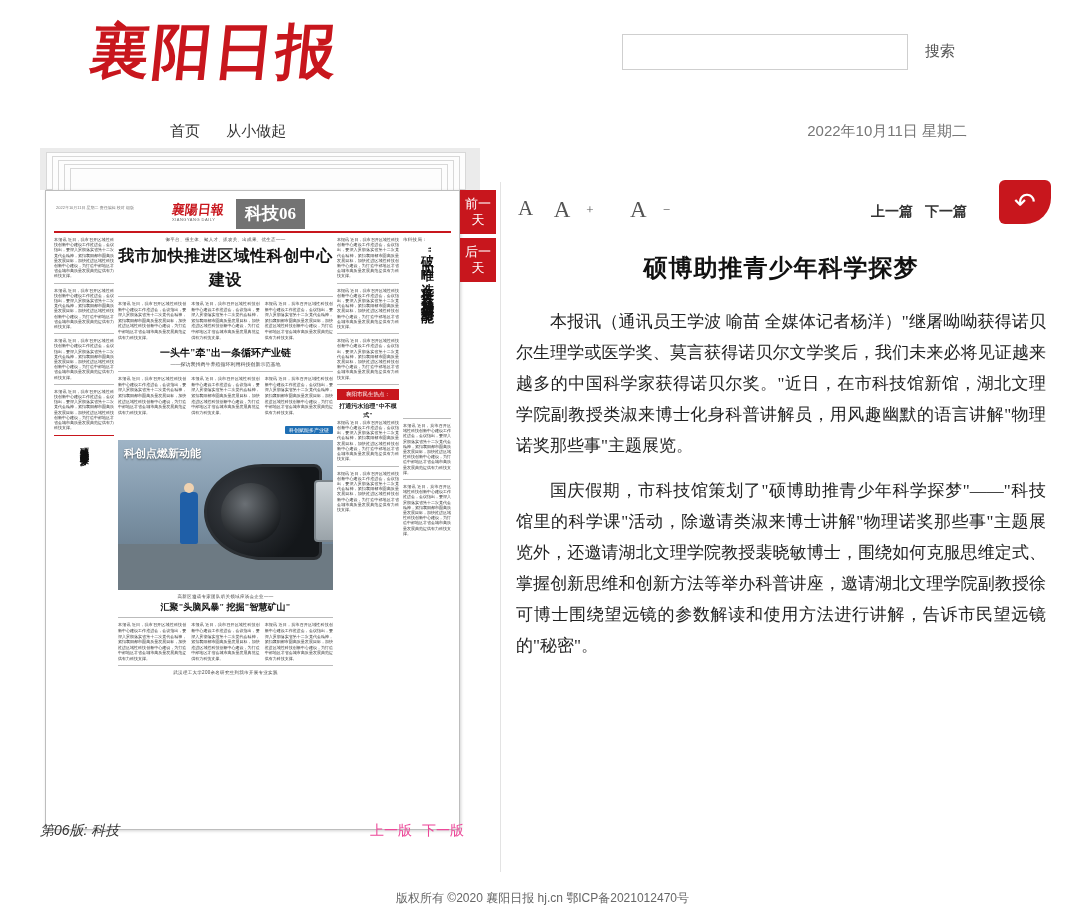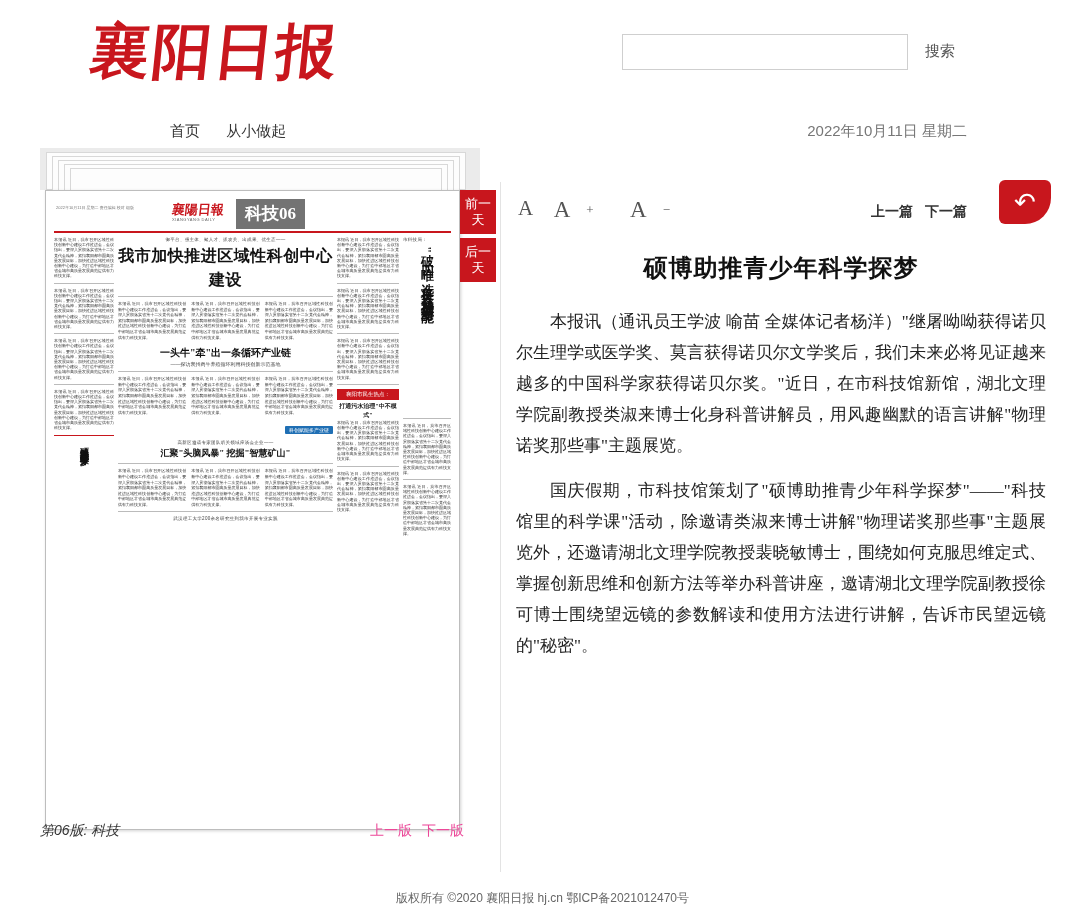--- a/index.html
+++ b/index.html
@@ -352,20 +352,27 @@
           <div style="display:flex;gap:5px;">
             <div class="txt" style="flex:1">本报讯 近日，我市召开区域性科技创新中心建设工作推进会，会议指出，要深入贯彻落实省第十二次党代会精神，紧扣襄阳都市圈高质量发展目标，加快推进区域性科技创新中心建设，为打造中部地区非省会城市高质量发展典范提供有力科技支撑。</div>
             <div class="txt" style="flex:1">本报讯 近日，我市召开区域性科技创新中心建设工作推进会，会议指出，要深入贯彻落实省第十二次党代会精神，紧扣襄阳都市圈高质量发展目标，加快推进区域性科技创新中心建设，为打造中部地区非省会城市高质量发展典范提供有力科技支撑。</div>
             <div class="txt" style="flex:1">本报讯 近日，我市召开区域性科技创新中心建设工作推进会，会议指出，要深入贯彻落实省第十二次党代会精神，紧扣襄阳都市圈高质量发展目标，加快推进区域性科技创新中心建设，为打造中部地区非省会城市高质量发展典范提供有力科技支撑。</div>
           </div>
 
           <div style="text-align:right;margin-top:3px;">
             <span class="boxhead">科创赋能多产业链</span>
           </div>
 
+          <div class="photo">
+            <div class="photo-title">科创点燃新动能</div>
+            <div class="floor"></div>
+            <div class="tank"></div>
+            <div class="tube"></div>
+            <div class="person"></div>
+          </div>
 
           <div class="hl-kicker" style="margin-top:4px;">高新区邀请专家团队听关领域座谈会企业——</div>
           <div class="sub-head" style="font-size:9px;line-height:12px;margin-top:2px;">汇聚"头脑风暴" 挖掘"智慧矿山"</div>
           <div class="rule"></div>
           <div style="display:flex;gap:5px;">
             <div class="txt" style="flex:1">本报讯 近日，我市召开区域性科技创新中心建设工作推进会，会议指出，要深入贯彻落实省第十二次党代会精神，紧扣襄阳都市圈高质量发展目标，加快推进区域性科技创新中心建设，为打造中部地区非省会城市高质量发展典范提供有力科技支撑。</div>
             <div class="txt" style="flex:1">本报讯 近日，我市召开区域性科技创新中心建设工作推进会，会议指出，要深入贯彻落实省第十二次党代会精神，紧扣襄阳都市圈高质量发展目标，加快推进区域性科技创新中心建设，为打造中部地区非省会城市高质量发展典范提供有力科技支撑。</div>
             <div class="txt" style="flex:1">本报讯 近日，我市召开区域性科技创新中心建设工作推进会，会议指出，要深入贯彻落实省第十二次党代会精神，紧扣襄阳都市圈高质量发展目标，加快推进区域性科技创新中心建设，为打造中部地区非省会城市高质量发展典范提供有力科技支撑。</div>
           </div>
           <div class="rule"></div>

